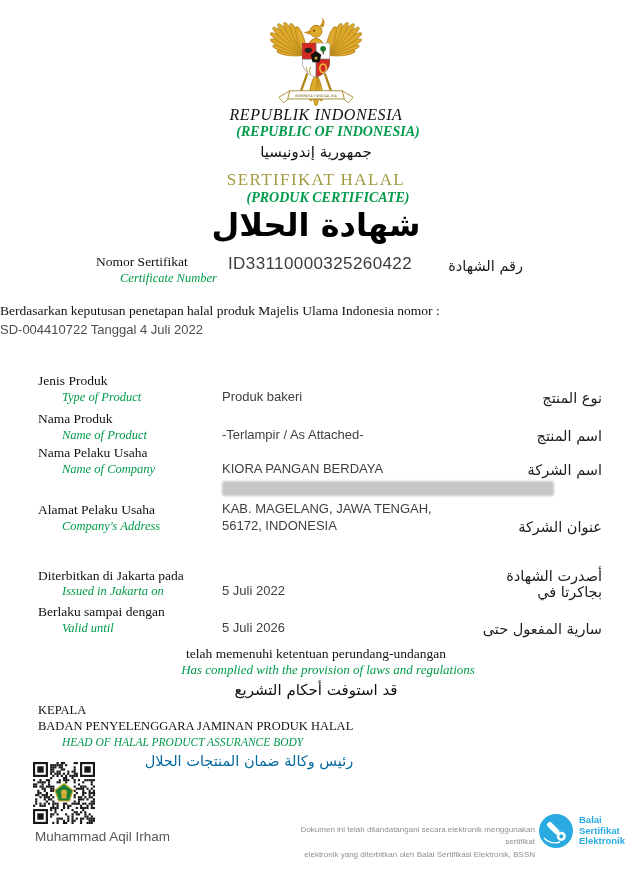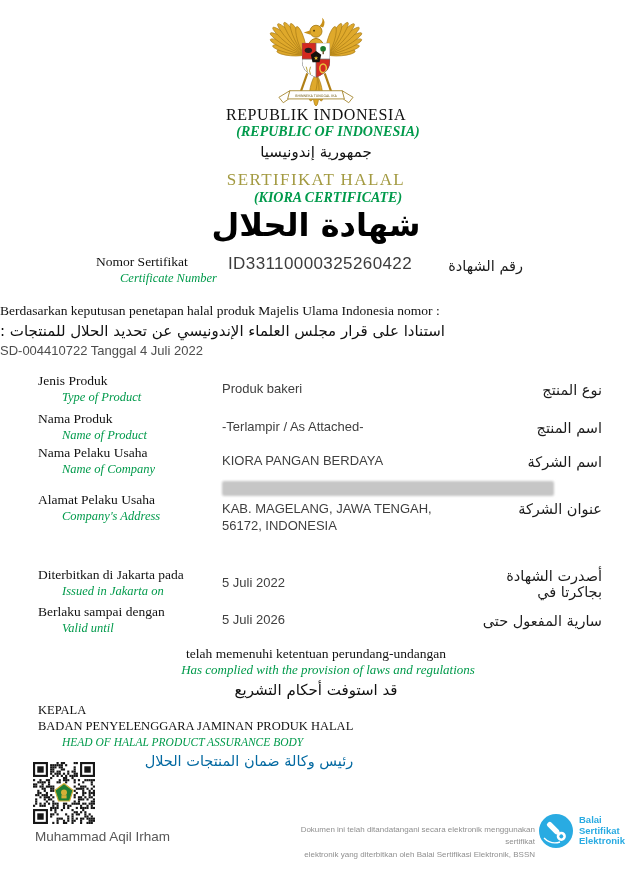--- a/index.html
+++ b/index.html
@@ -7,42 +7,42 @@
     position:relative;width:632px;height:870px;background:#fff;overflow:hidden;
     font-family:"Liberation Serif",serif;color:#1a1a1a;
   }
   .green-it{color:#009a4b;font-style:italic;padding-left:24px;}
   .sans{font-family:"Liberation Sans","DejaVu Sans",sans-serif;}
   .arabic{font-family:"DejaVu Sans",sans-serif;direction:rtl;}
 
   .emblem{position:absolute;top:10px;left:50%;transform:translateX(-50%);}
 
   .header{position:absolute;top:106px;left:0;width:100%;text-align:center;}
-  .h-country{font-size:16px;letter-spacing:.6px;color:#111;}
+  .h-country{font-size:16px;letter-spacing:.6px;color:#111;font-style:italic;}
   .h-country-en{font-size:14px;font-weight:bold;}
   .h-country-ar{font-size:15px;margin-top:3px;color:#111;}
   .h-title{font-size:17px;letter-spacing:1.4px;color:#a39a41;margin-top:9px;}
   .h-title-en{font-size:14px;font-weight:bold;}
   .h-title-ar{font-size:32px;font-weight:bold;color:#000;margin-top:2px;line-height:1.1;}
 
   .nomor{position:absolute;top:252px;left:0;width:100%;height:40px;}
   .nomor .lbl{position:absolute;left:96px;top:2px;}
   .nomor .val{position:absolute;left:228px;top:2px;font-size:17px;letter-spacing:.4px;color:#3d3d3d;}
   .nomor .ar{position:absolute;left:420px;top:6px;width:103px;text-align:right;font-size:14.5px;color:#1c1c1c;}
 
   .lbl-id{font-size:13.5px;color:#111;line-height:1.25;}
   .lbl-en{font-size:12.5px;line-height:1.25;}
 
   .decree{position:absolute;top:303px;left:0;width:100%;text-align:left;}
   .decree-id{font-size:13.5px;color:#111;}
   .decree-en{font-size:12.5px;font-weight:bold;}
   .decree-ar{font-size:15px;margin-top:3px;color:#111;}
   .decree-num{font-size:13px;color:#4d4d4d;margin-top:3px;}
 
-  .row{position:absolute;left:38px;right:30px;display:flex;align-items:center;}
+  .row{position:absolute;left:38px;right:30px;display:flex;align-items:flex-end;}
   .row .lblcol{width:184px;flex:none;}
   .row .valcol{width:260px;flex:none;font-size:13px;color:#3f3f3f;padding-top:1px;line-height:1.3;}
   .row .arcol{flex:1;text-align:right;font-size:14.5px;color:#1c1c1c;padding-top:2px;}
   .valcol.addr{width:250px;}
   .redact-bar{width:332px;height:15px;background:#c6c6c6;filter:blur(1.1px);border-radius:2px;margin:-1px 0 5px 0;}
 
   .compliance{position:absolute;top:646px;left:0;width:100%;text-align:center;}
   .comp-id{font-size:13.5px;color:#111;}
   .comp-en{font-size:13px;}
   .comp-ar{font-size:15px;margin-top:3px;color:#111;}
@@ -121,36 +121,35 @@
       <polygon points="36,92 84,92 86,99.5 34,99.5" fill="#fff" stroke="#a3842a" stroke-width="0.8"></polygon>
       <text x="60" y="97.6" text-anchor="middle" font-size="3.1" fill="#7a6420" font-family="DejaVu Sans" id="emblem-banner-text">BHINNEKA TUNGGAL IKA</text>
     </svg>
   </div>
 
   <div class="header">
     <div class="h-country">REPUBLIK INDONESIA</div>
     <div class="h-country-en green-it">(REPUBLIC OF INDONESIA)</div>
     <div class="h-country-ar arabic">جمهورية إندونيسيا</div>
     <div class="h-title">SERTIFIKAT HALAL</div>
-    <div class="h-title-en green-it">(KIORA CERTIFICATE)</div>
+    <div class="h-title-en green-it">(PRODUK CERTIFICATE)</div>
     <div class="h-title-ar arabic">شهادة الحلال</div>
   </div>
 
   <div class="nomor">
     <div class="lbl">
       <div class="lbl-id">Nomor Sertifikat</div>
       <div class="lbl-en green-it">Certificate Number</div>
     </div>
     <div class="val sans">ID33110000325260422</div>
     <div class="ar arabic">رقم الشهادة</div>
   </div>
 
   <div class="decree">
     <div class="decree-id">Berdasarkan keputusan penetapan halal produk Majelis Ulama Indonesia nomor :</div>
-    <div class="decree-ar arabic">استنادا على قرار مجلس العلماء الإندونيسي عن تحديد الحلال للمنتجات :</div>
     <div class="decree-num sans">SD-004410722 Tanggal 4 Juli 2022</div>
   </div>
 
   <div class="row" style="top:373px">
     <div class="lblcol">
       <div class="lbl-id">Jenis Produk</div>
       <div class="lbl-en green-it">Type of Product</div>
     </div>
     <div class="valcol sans">Produk bakeri</div>
     <div class="arcol arabic">نوع المنتج</div>

